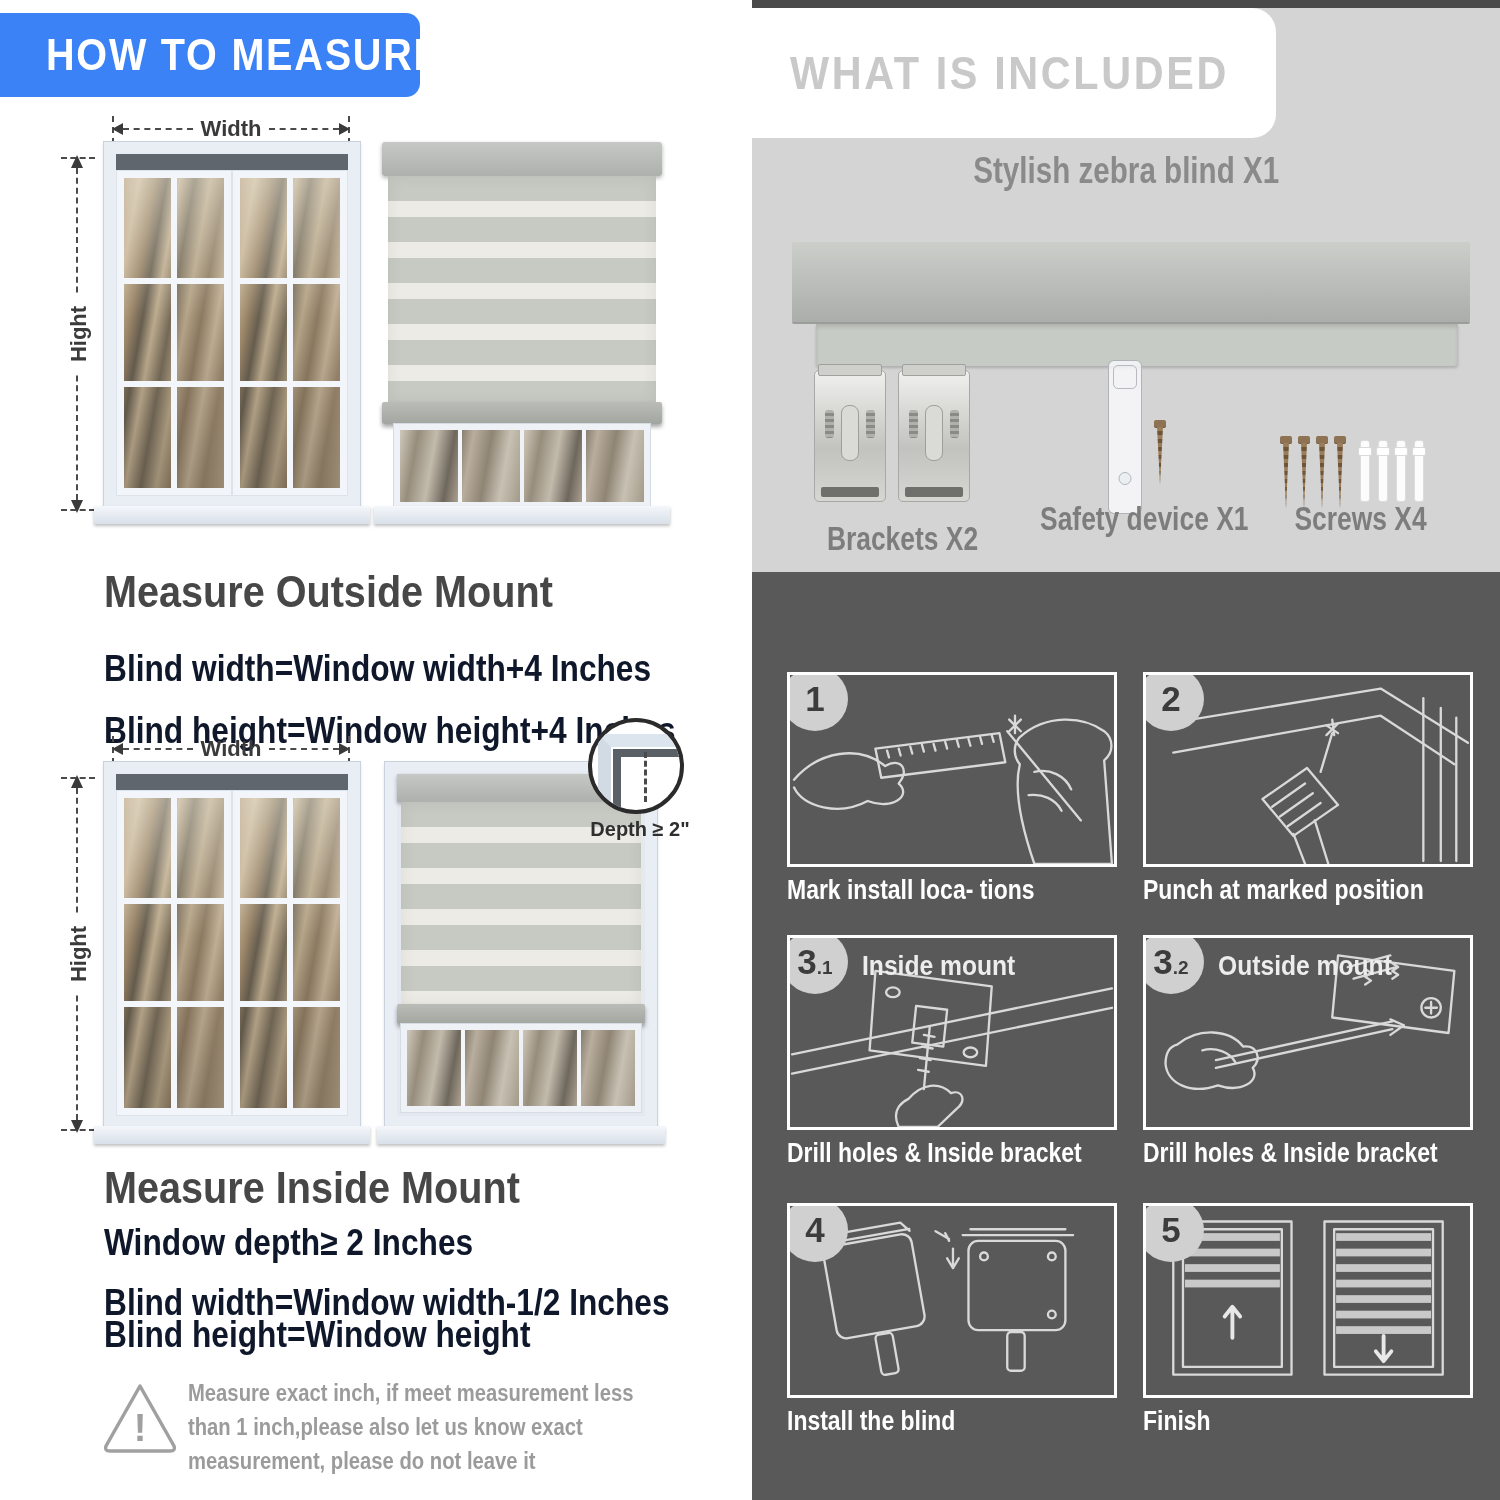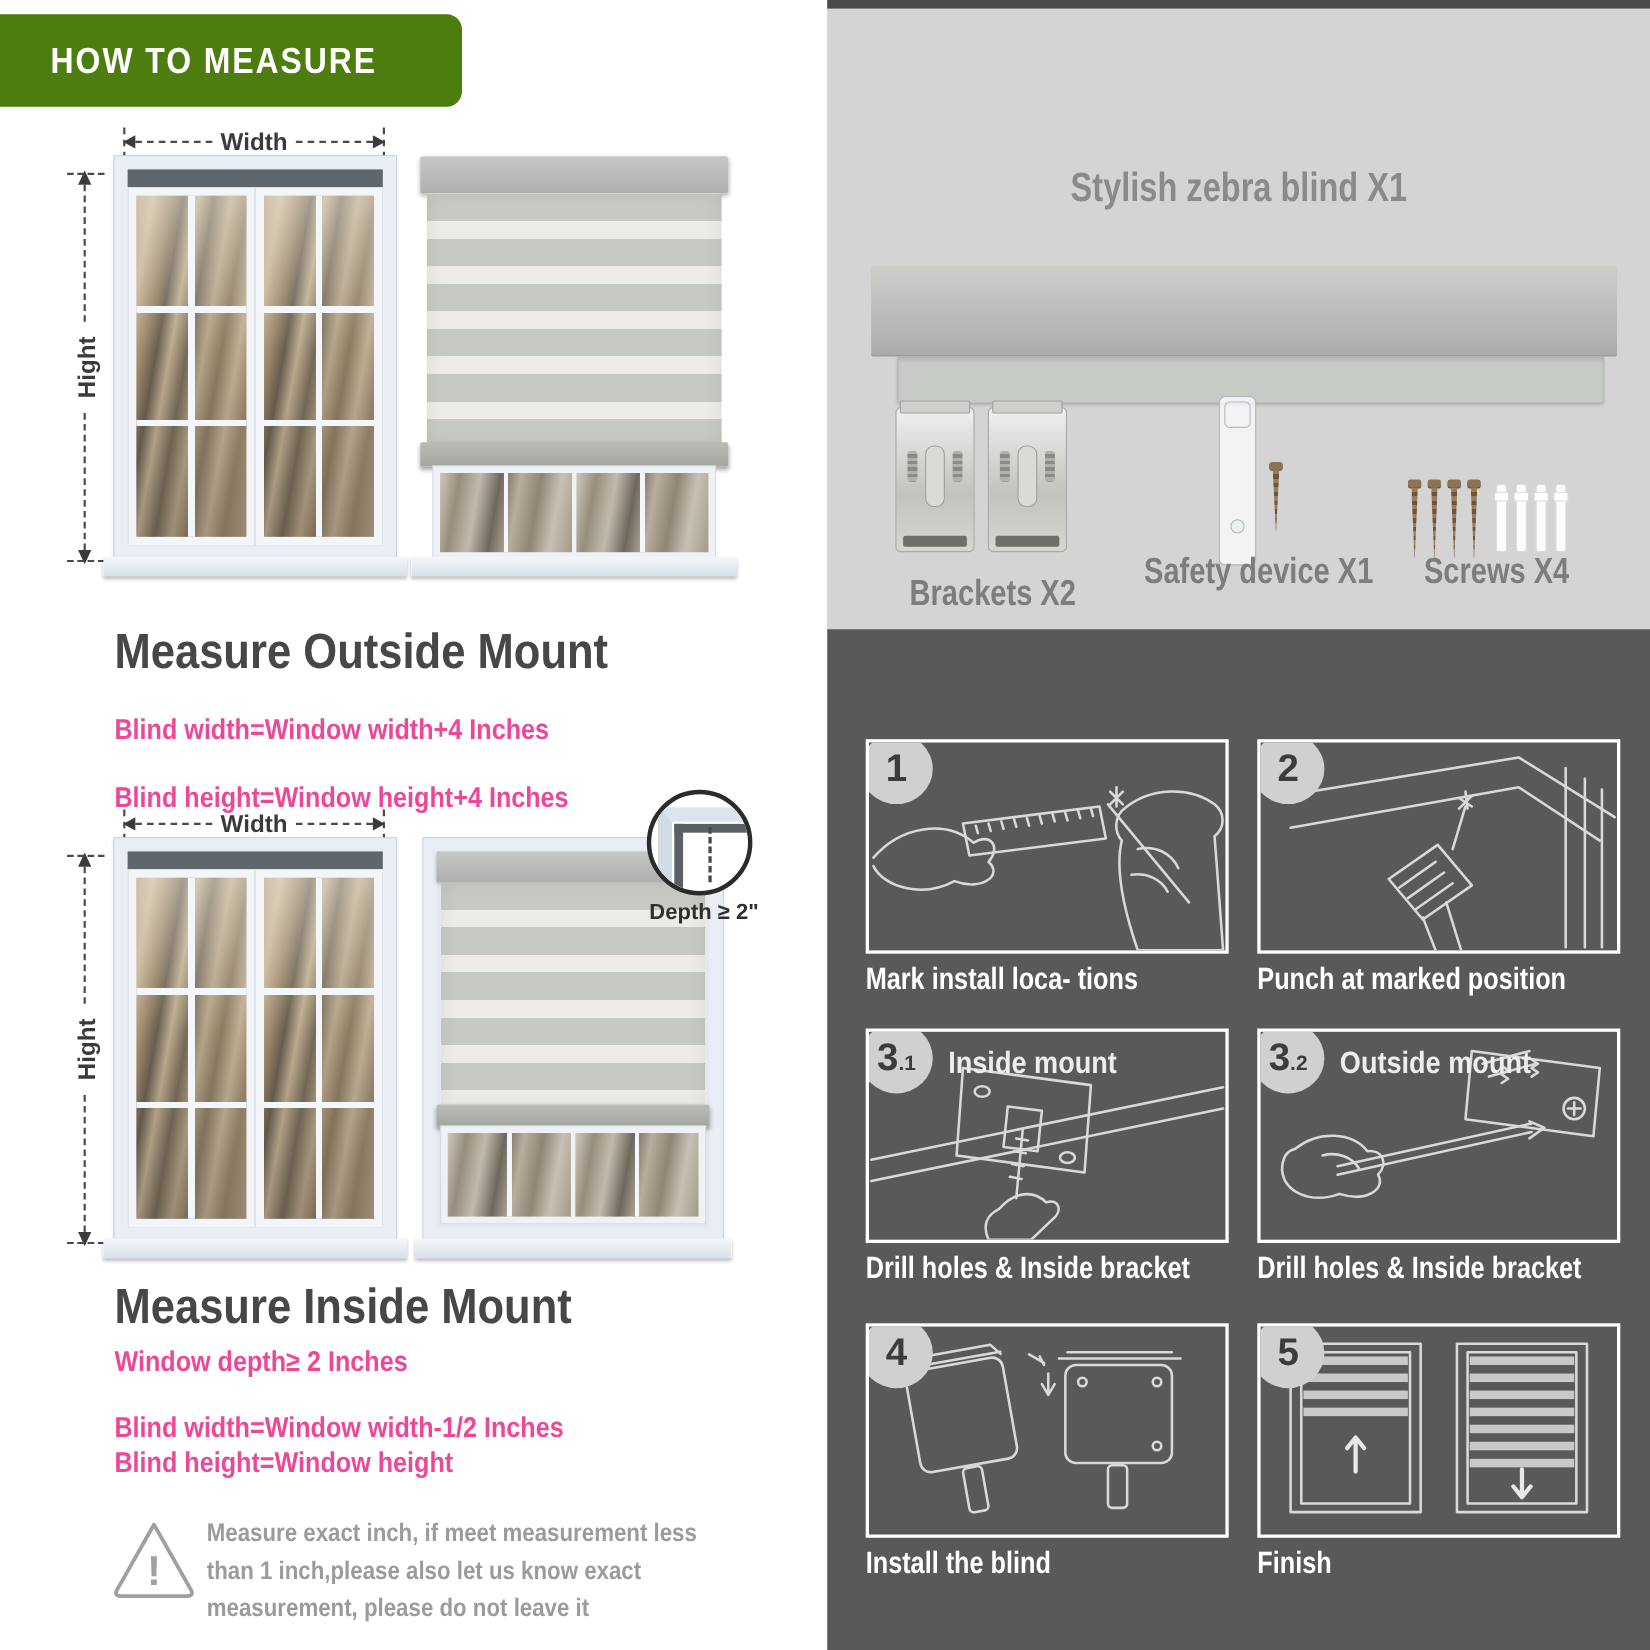--- a/index.html
+++ b/index.html
@@ -3,25 +3,25 @@
 <meta charset="utf-8">
 <style>
   html,body{margin:0;padding:0;}
   .canvas{position:relative;width:1500px;height:1500px;background:#ffffff;overflow:hidden;
           font-family:"Liberation Sans", sans-serif;}
   .abs{position:absolute;}
   .cx{display:inline-block;transform:scaleX(.88);transform-origin:0 50%;white-space:nowrap;}
   .cxc{display:inline-block;transform:scaleX(.8);transform-origin:50% 50%;white-space:nowrap;}
 
   
-  .banner{position:absolute;left:0;top:13px;width:420px;height:84px;background:#4d7c0f;
-          border-radius:0 14px 14px 0;color:#fff;font-size:33px;font-weight:bold;line-height:84px;
+  .banner{position:absolute;left:0;top:13px;width:420px;height:84px;background:#3b82f6;
+          border-radius:0 14px 14px 0;color:#fff;font-size:45px;font-weight:bold;line-height:84px;
           padding-left:46px;letter-spacing:2px;box-sizing:border-box;}
   .sechead{position:absolute;font-size:45px;font-weight:bold;color:#474747;white-space:nowrap;}
-  .formula{position:absolute;font-size:26px;font-weight:bold;color:#ec4899;white-space:nowrap;text-decoration:underline;}
+  .formula{position:absolute;font-size:36px;font-weight:bold;color:#0f172a;white-space:nowrap;text-decoration:underline;}
 
   
   .harrow{position:absolute;display:flex;align-items:center;}
   .hline{flex:1;height:0;border-top:2px dashed #4a4a4a;}
   .hlabel{padding:0 8px;font-size:22px;font-weight:bold;color:#3a3a3a;}
   .tri{width:0;height:0;border-style:solid;display:inline-block;}
   .tl{border-width:6px 11px 6px 0;border-color:transparent #3a3a3a transparent transparent;}
   .tr{border-width:6px 0 6px 11px;border-color:transparent transparent transparent #3a3a3a;}
   .vguide{position:absolute;width:0;border-left:2px dashed #4a4a4a;}
   .varrow{position:absolute;width:0;border-left:2px dashed #4a4a4a;}
@@ -242,20 +242,23 @@
   </svg>
   <div class="warntext" style="left:188px;top:1376px;width:500px;">
     <span class="cx">Measure exact inch, if meet measurement less</span>
     <span class="cx">than 1 inch,please also let us know exact</span>
     <span class="cx">measurement, please do not leave it</span>
   </div>
 
   <div class="topbar"></div>
 
   <div class="incpanel">
+    <div class="rchead1">
+      <span class="cx">WHAT IS INCLUDED</span>
+    </div>
     <div class="blindtitle">
       <span class="cxc">Stylish zebra blind X1</span>
     </div>
 
     <div class="hr-top"></div>
     <div class="hr-bot"></div>
 
     <div class="bracket" style="left:62px;top:362px;">
       <span class="blip"></span>
       <span class="bslot"></span>

